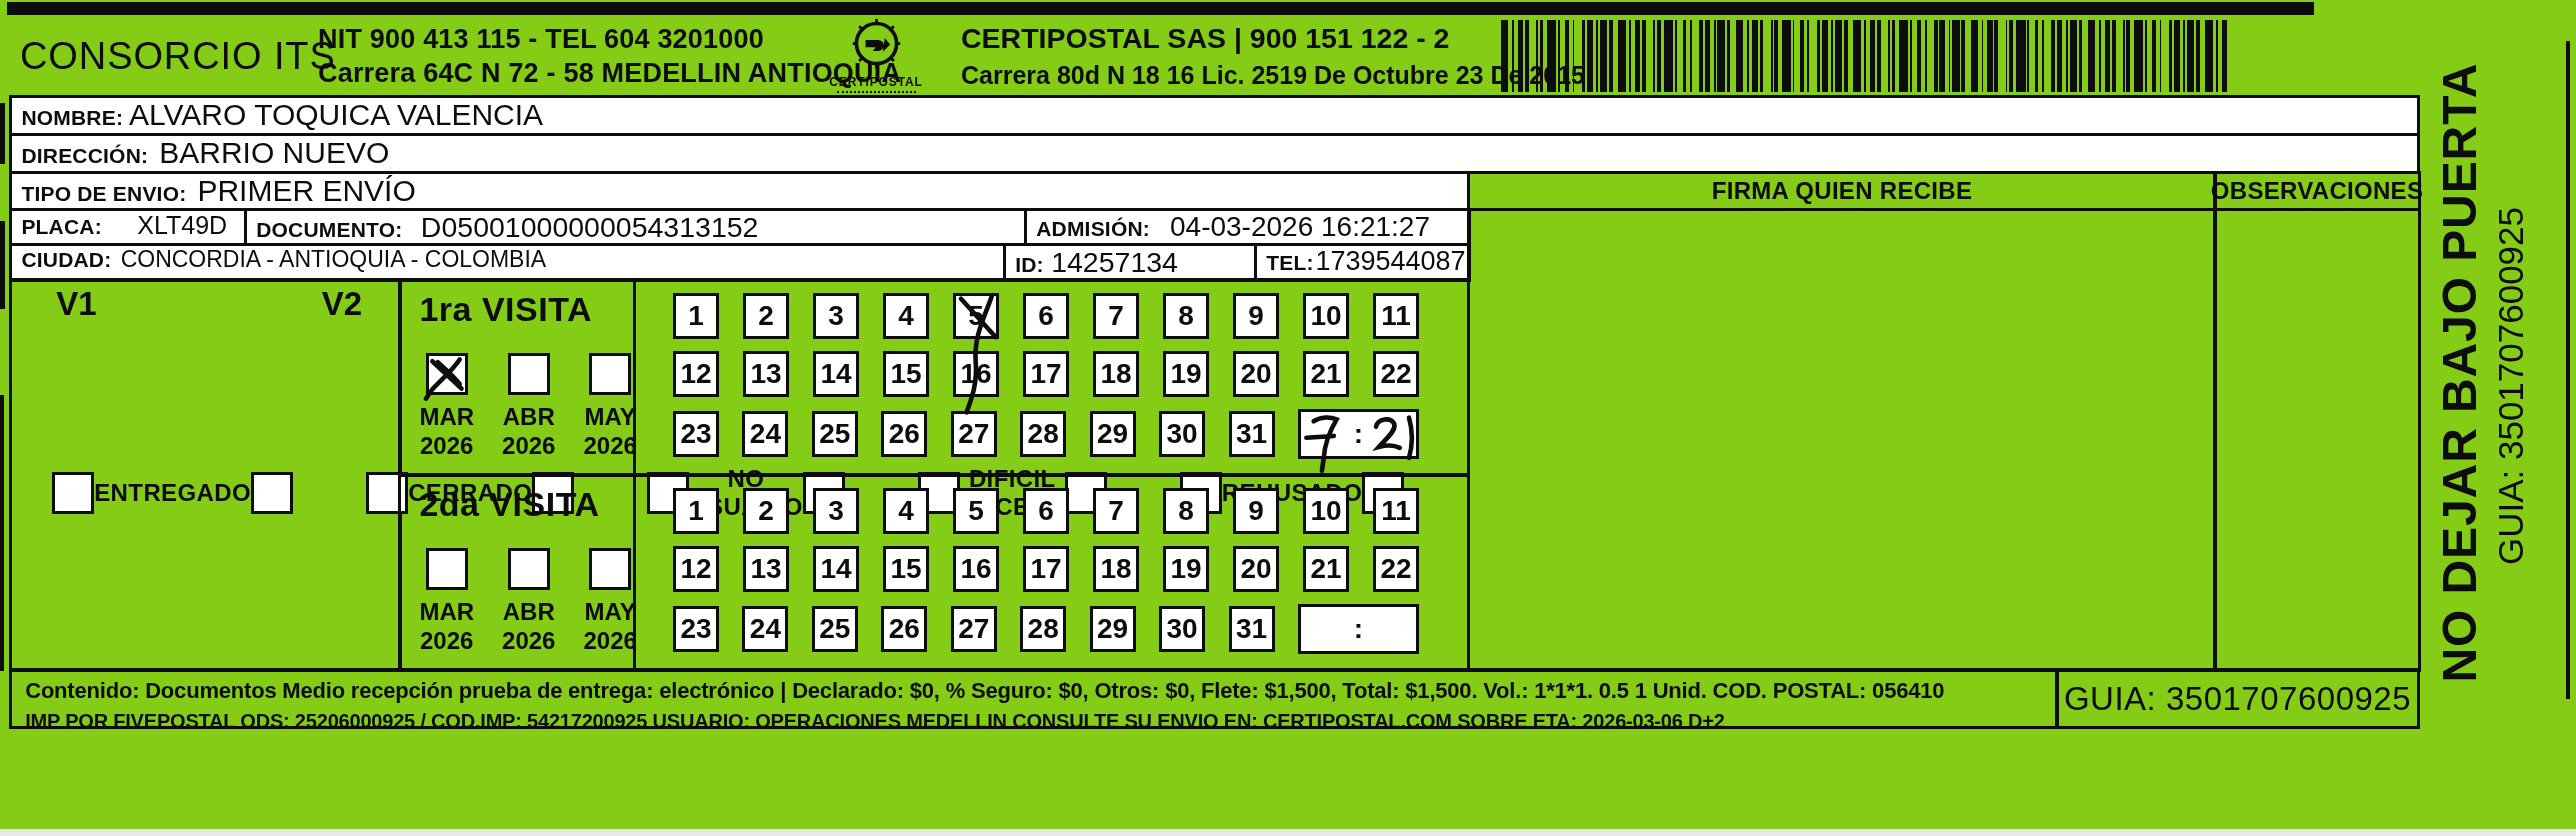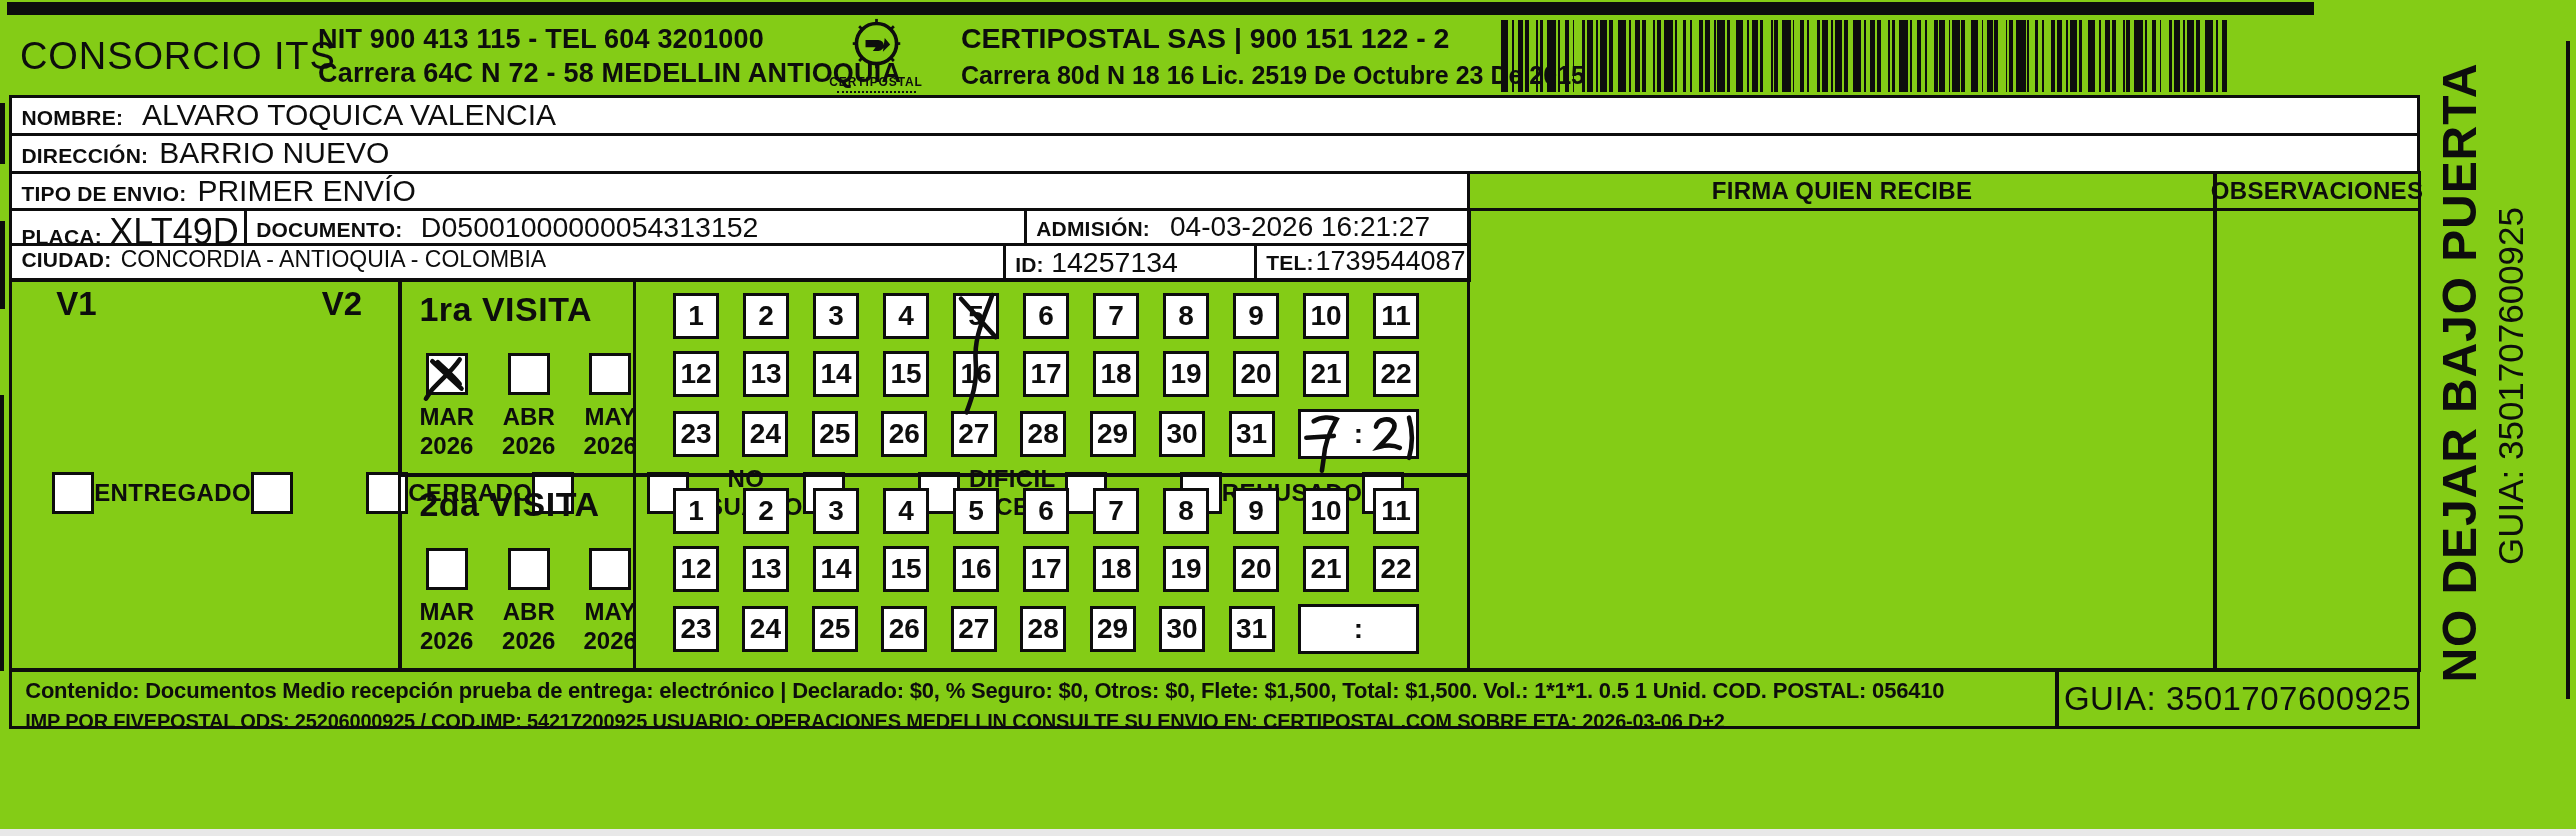--- a/index.html
+++ b/index.html
@@ -278,39 +278,39 @@
       <div class="s" style="width: 1.8px;"></div>
       <div class="b" style="width: 3.7px;"></div>
       <div class="s" style="width: 5.5px;"></div>
       <div class="b" style="width: 7.4px;"></div>
       <div class="s" style="width: 3.7px;"></div>
       <div class="b" style="width: 1.8px;"></div>
       <div class="s" style="width: 3.7px;"></div>
       <div class="b" style="width: 5.5px;"></div>
     </div>
 
-  <div class="abs bdr row pad" style="left:9.2px;top:95px;width:2411px;height:42px;gap:19px;">
+  <div class="abs bdr row pad" style="left:9.2px;top:95px;width:2411px;height:42px;gap:6px;">
     <span class="lbl">NOMBRE:</span>
     <span class="val">ALVARO TOQUICA VALENCIA</span>
   </div>
   <div class="abs bdr row pad" style="left:9.2px;top:133px;width:2411px;height:41px;gap:11px;">
     <span class="lbl">DIRECCIÓN:</span>
     <span class="val">BARRIO NUEVO</span>
   </div>
 
   <div class="abs bdr row pad" style="left:9.2px;top:171px;width:1461px;height:40px;gap:11px;">
     <span class="lbl">TIPO DE ENVIO:</span>
     <span class="val">PRIMER ENVÍO</span>
   </div>
   <div class="abs bdr colhead" style="left:1467px;top:171px;width:750px;height:40px;">FIRMA QUIEN RECIBE</div>
   <div class="abs bdr colhead" style="left:2213px;top:171px;width:208px;height:40px;">OBSERVACIONES</div>
 
   <div class="abs bdr row pad" style="left:9.2px;top:208px;width:238px;height:39px;gap:7.4px;">
     <span class="lbl">PLACA:</span>
-    <span class="val" style="font-size:36px;">XLT49D</span>
+    <span class="val" style="font-size:25px;margin-left:28px;">XLT49D</span>
   </div>
   <div class="abs bdr row pad" style="left:244px;top:208px;width:784px;height:39px;gap:18.4px;">
     <span class="lbl">DOCUMENTO:</span>
     <span class="val" style="font-size:28.5px;">D05001000000054313152</span>
   </div>
   <div class="abs bdr row pad" style="left:1024px;top:208px;width:447px;height:39px;gap:20px;">
     <span class="lbl">ADMISIÓN:</span>
     <span class="val" style="font-size:28px;">04-03-2026 16:21:27</span>
   </div>
 

